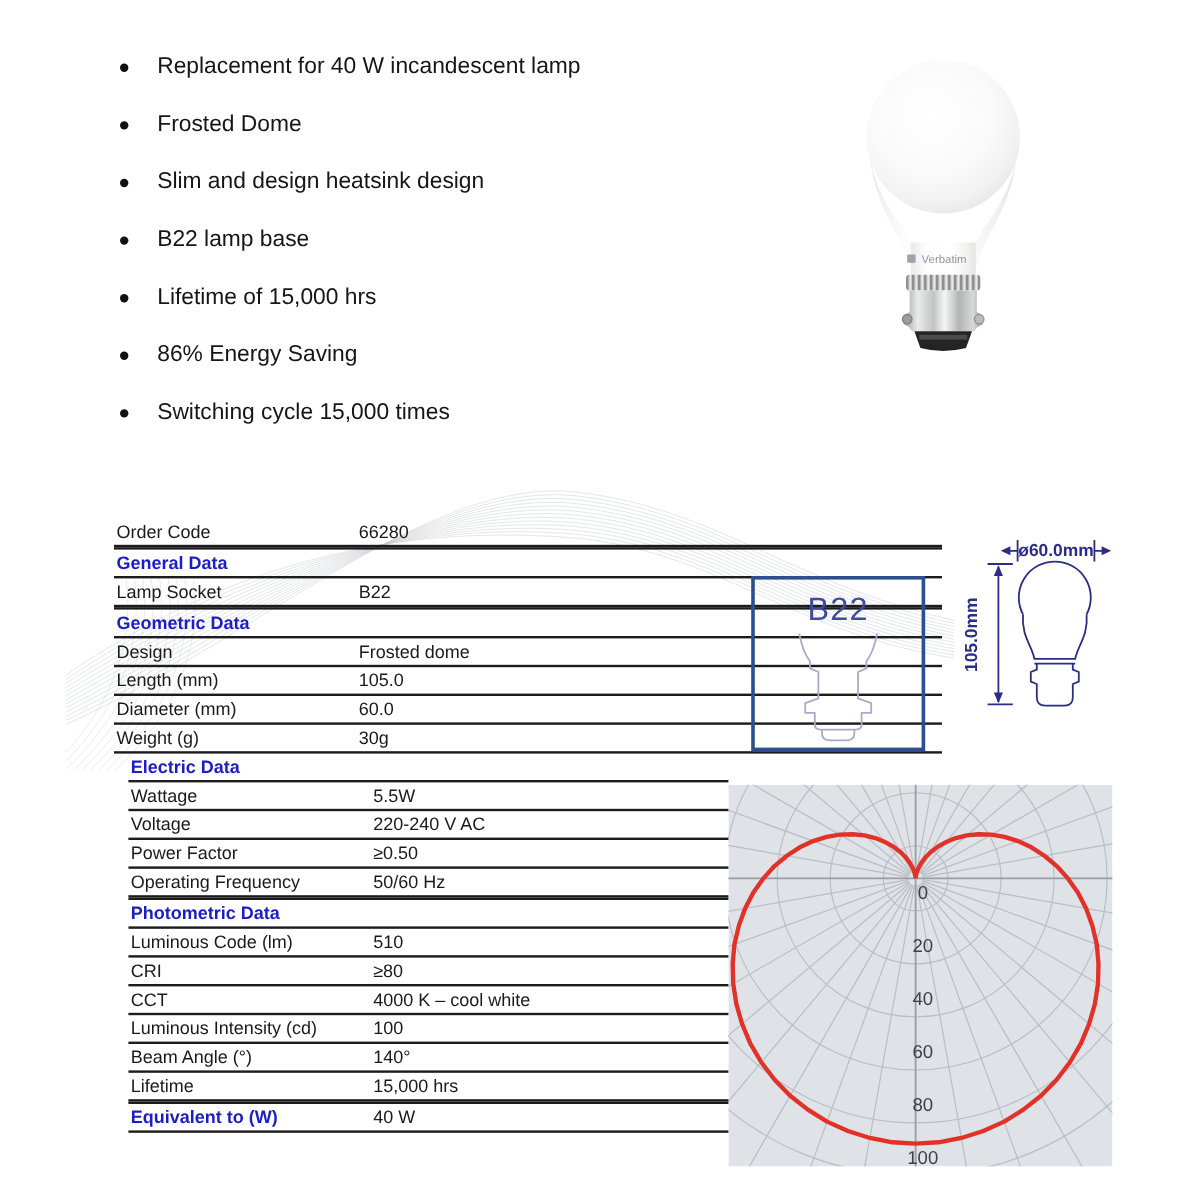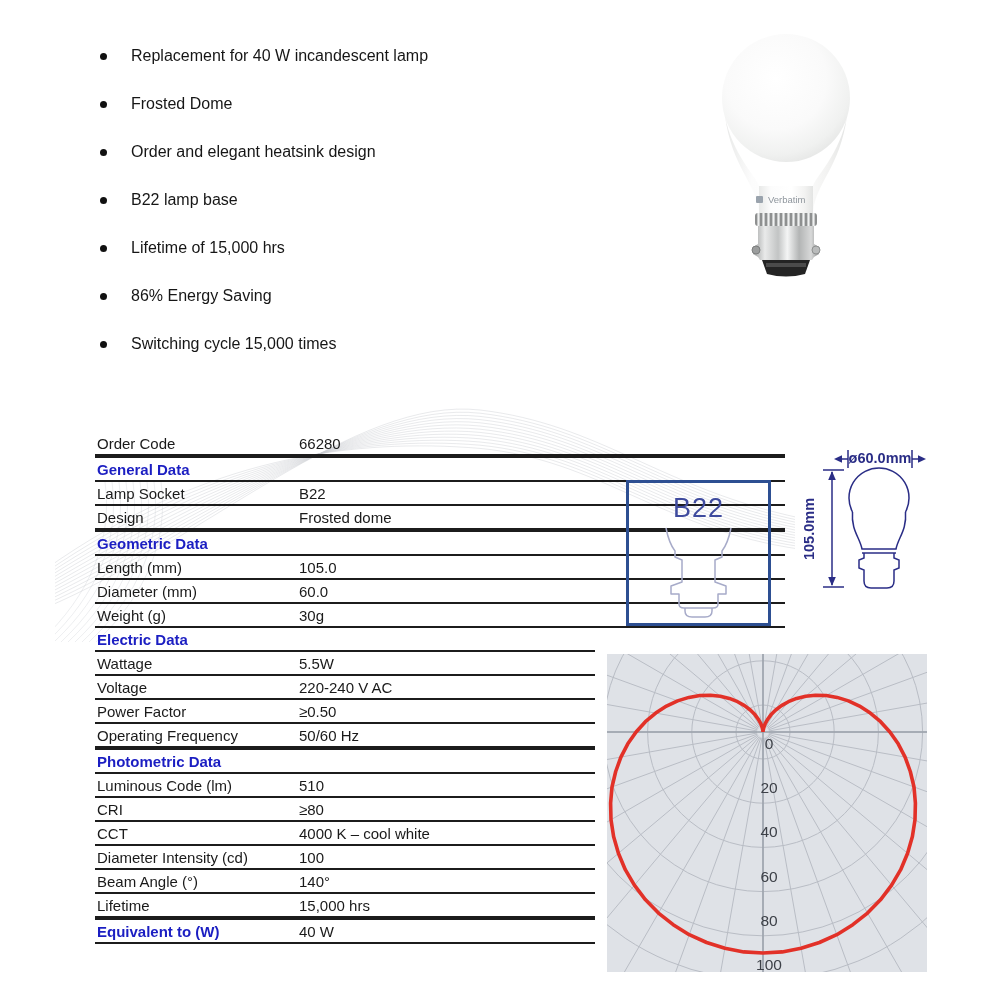--- a/index.html
+++ b/index.html
@@ -2,48 +2,48 @@
 <html><head>
 <meta charset="utf-8">
 <style>
   html,body{margin:0;padding:0;}
   body{width:1000px;height:1000px;background:#ffffff;position:relative;overflow:hidden;
        font-family:"Liberation Sans", sans-serif;color:#1a1a1a;}
   .page{position:absolute;inset:0;}
 
   
   .features{position:absolute;left:92px;top:32px;width:540px;margin:0;padding:0;list-style:none;}
-  .feature{height:48px;display:flex;align-items:center;font-size:16px;color:#161616;}
+  .feature{height:48px;display:flex;align-items:center;font-size:19px;color:#161616;}
   .dot{width:7px;height:7px;border-radius:50%;background:#111;margin:0 24px 0 8px;flex:0 0 auto;}
 
   
   .deco{position:absolute;left:55px;top:390px;width:740px;height:255px;z-index:0;}
 
   
   .spec{position:absolute;left:95px;top:432px;z-index:2;font-size:15px;}
   .grp.wide{width:690px;}
-  .grp.narrow{width:500px;}
+  .grp.narrow{width:500px;margin-left:12px;}
   .row{display:flex;align-items:center;height:22px;border-bottom:2px solid #1c1c1c;background:transparent;}
   .row.hdr{border-top:2px solid #1c1c1c;}
   .row.hdr.no-top{border-top:none;}
   .lbl{width:202px;padding-left:2px;white-space:nowrap;}
   .val{flex:1;white-space:nowrap;}
   .row.hdr .lbl{color:#1b1ec2;font-weight:bold;}
 
   
   .b22box{position:absolute;left:626px;top:480px;width:139px;height:140px;border:3px solid #2d4f92;z-index:3;}
   .b22label{margin-top:10px;text-align:center;font-size:27px;color:#3f4b9e;letter-spacing:1px;}
   .b22box svg{position:absolute;left:0;top:42px;}
 
   
   .dims{position:absolute;left:798px;top:442px;width:136px;height:152px;z-index:2;}
   .dims text{font-family:"Liberation Sans",sans-serif;font-weight:bold;font-size:14.5px;fill:#2a2d86;}
 
   
-  .bulb{position:absolute;left:700px;top:16px;width:180px;height:264px;z-index:1;}
+  .bulb{position:absolute;left:700px;top:32px;width:180px;height:264px;z-index:1;}
 
   
   .polar{position:absolute;left:607px;top:654px;width:320px;height:318px;z-index:1;}
 </style>
 </head>
 <body>
 
 <div class="page">
 
   <ul class="features" id="features">
@@ -52,21 +52,21 @@
     <span class="ftext">Replacement for 40 W incandescent lamp</span>
   </li>
 
   <li class="feature">
     <span class="dot"></span>
     <span class="ftext">Frosted Dome</span>
   </li>
 
   <li class="feature">
     <span class="dot"></span>
-    <span class="ftext">Order and elegant heatsink design</span>
+    <span class="ftext">Slim and design heatsink design</span>
   </li>
 
   <li class="feature">
     <span class="dot"></span>
     <span class="ftext">B22 lamp base</span>
   </li>
 
   <li class="feature">
     <span class="dot"></span>
     <span class="ftext">Lifetime of 15,000 hrs</span>
@@ -167,28 +167,28 @@
   <div class="row hdr">
     <span class="lbl">General Data</span>
     <span class="val"></span>
   </div>
 
   <div class="row">
     <span class="lbl">Lamp Socket</span>
     <span class="val">B22</span>
   </div>
 
-  <div class="row">
-    <span class="lbl">Design</span>
-    <span class="val">Frosted dome</span>
-  </div>
-
   <div class="row hdr">
     <span class="lbl">Geometric Data</span>
     <span class="val"></span>
+  </div>
+
+  <div class="row">
+    <span class="lbl">Design</span>
+    <span class="val">Frosted dome</span>
   </div>
 
   <div class="row">
     <span class="lbl">Length (mm)</span>
     <span class="val">105.0</span>
   </div>
 
   <div class="row">
     <span class="lbl">Diameter (mm)</span>
     <span class="val">60.0</span>
@@ -239,21 +239,21 @@
     <span class="lbl">CRI</span>
     <span class="val">≥80</span>
   </div>
 
   <div class="row">
     <span class="lbl">CCT</span>
     <span class="val">4000 K – cool white</span>
   </div>
 
   <div class="row">
-    <span class="lbl">Diameter Intensity (cd)</span>
+    <span class="lbl">Luminous Intensity (cd)</span>
     <span class="val">100</span>
   </div>
 
   <div class="row">
     <span class="lbl">Beam Angle (°)</span>
     <span class="val">140°</span>
   </div>
 
   <div class="row">
     <span class="lbl">Lifetime</span>

